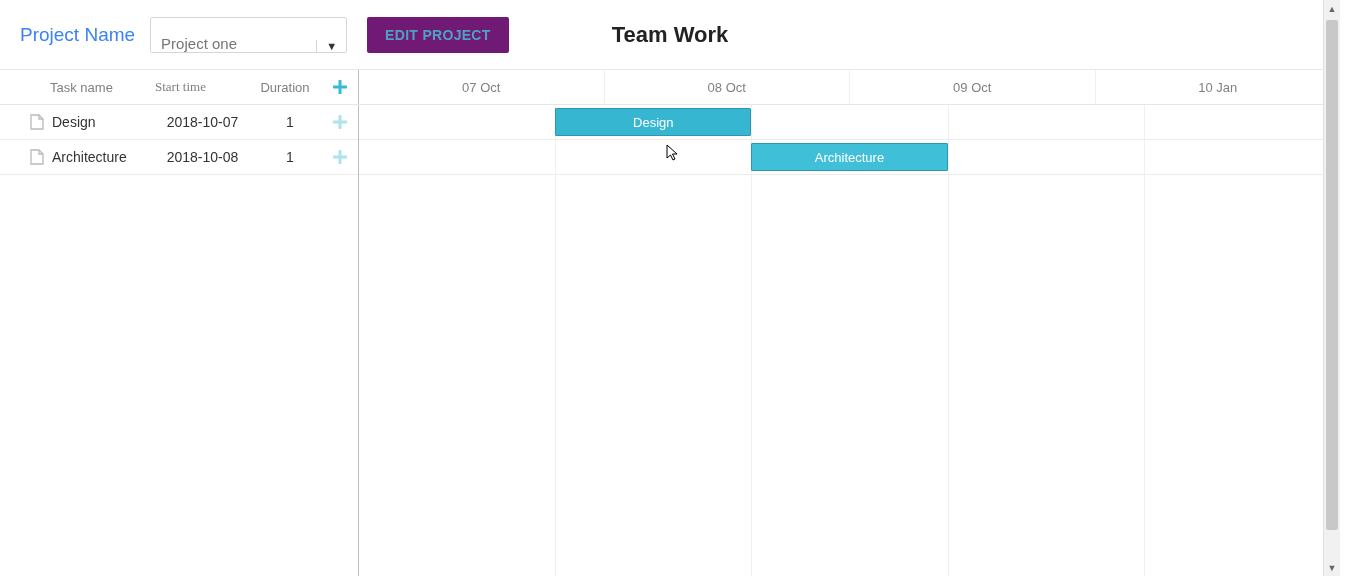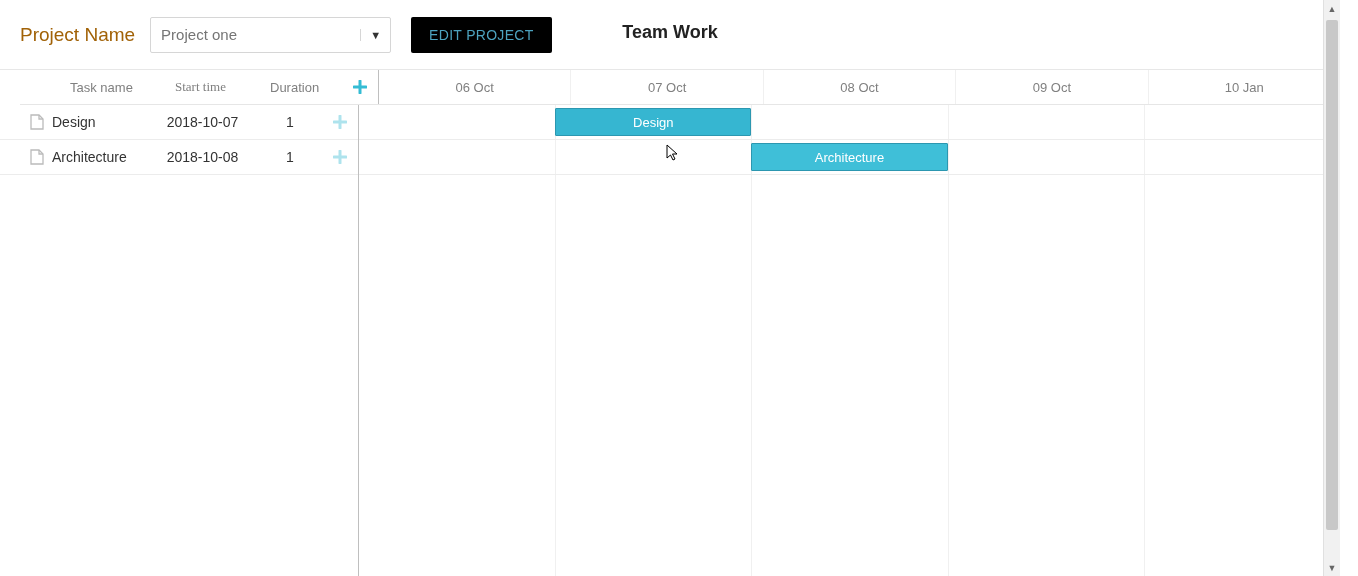--- a/index.html
+++ b/index.html
@@ -1,41 +1,41 @@
 <!DOCTYPE html>
 <html><head>
   <meta charset="utf-8">
   <style>
     * { box-sizing: border-box; margin: 0; padding: 0; }
     html, body { width: 1358px; height: 576px; font-family: Arial, Helvetica, sans-serif; background:#fff; color:#333; overflow:hidden; }
     .app { width: 1340px; height:576px; position:relative; background:#fff; }
 
     
     .header { height:70px; border-bottom:1px solid #e7e7e7; display:flex; align-items:center; padding:0 20px 0 20px; }
-    .proj-label { font-size:19px; color:#a16207; margin-right:15px; }
+    .proj-label { font-size:19px; color:#3b82f6; margin-right:15px; }
 
-    .select-wrap { display:flex; align-items:center; height:36px; border:1px solid #d6d6d6; border-radius:2px; overflow:hidden; margin-right:20px;gap:44px; }
+    .select-wrap { display:flex; align-items:flex-end; height:36px; border:1px solid #d6d6d6; border-radius:2px; overflow:hidden; margin-right:20px; }
     .select-value { width:165px; padding:0 10px; display:flex; align-items:center; color:#b8b8b8; font-size:15px; background:#fff; border:none; outline:none; }
     .select-caret { width:30px; border-left:1px solid #d6d6d6; display:flex; align-items:center; justify-content:center; font-size:11px; color:#333; background:#fff; }
 
     .btn { height:36px; padding:0 18px; border:none; border-radius:2px; font-size:14px; letter-spacing:0.3px; cursor:pointer; display:inline-flex; align-items:center; justify-content:center; }
-    .btn-edit { background:#000000; color:#4da3bf; font-weight:400; }
+    .btn-edit { background:#701a75; color:#4da3bf; font-weight:700; }
     .btn-teal { background:#4ca5c1; color:#fff; font-weight:500; }
     .btn-teal + .btn-teal { margin-left:18px; }
 
-    .title { font-size:18px; font-weight:bold; color:#222; position:absolute; left:50%; transform:translateX(-50%); top:22px; }
+    .title { font-size:22px; font-weight:bold; color:#222; position:absolute; left:50%; transform:translateX(-50%); top:22px; }
 
     .header-right { margin-left:auto; display:flex; align-items:center; }
 
     
-    .cols { height:35px; border-bottom:1px solid #e6e6e6; display:flex; font-size:13px; color:#808080;margin-left:20px; }
+    .cols { height:35px; border-bottom:1px solid #e6e6e6; display:flex; font-size:13px; color:#808080; }
     .left-panel { width:359px; border-right:1px solid #bfbfbf; display:flex; align-items:center; }
     .col-task { flex: 0 0 155px; padding-left:50px; }
     .col-start { flex: 0 0 95px; text-align:left;font-family:Liberation Serif, serif; }
-    .col-dur { flex: 0 0 70px; text-align:left; }
+    .col-dur { flex: 0 0 70px; text-align:center; }
     .col-plus { flex: 0 0 39px; display:flex; align-items:center; justify-content:center; }
 
     .timeline-head { flex:1; display:flex; }
     .tl-col { flex:1; border-right:1px solid #f0f0f0; display:flex; align-items:center; justify-content:center; }
     .tl-col:last-child { border-right:none; }
 
     
     .body { display:flex; height: calc(576px - 70px - 35px); }
     .left-rows { width:359px; border-right:1px solid #bfbfbf; }
     .row { height:35px; border-bottom:1px solid #ececec; display:flex; align-items:center; font-size:14px; color:#333; }
@@ -92,21 +92,20 @@
       <div class="col-start">Start time</div>
       <div class="col-dur">Duration</div>
       <div class="col-plus">
         <svg class="plus-icon plus-strong" viewBox="0 0 14 14">
             <line x1="7" y1="1" x2="7" y2="13"></line>
             <line x1="1" y1="7" x2="13" y2="7"></line>
           </svg>
       </div>
     </div>
     <div class="timeline-head">
-      <div class="tl-col">06 Oct</div>
       <div class="tl-col">07 Oct</div>
       <div class="tl-col">08 Oct</div>
       <div class="tl-col">09 Oct</div>
       <div class="tl-col">10 Jan</div>
     </div>
   </div>
 
   <div class="body">
     <div class="left-rows">
       <div class="row">

